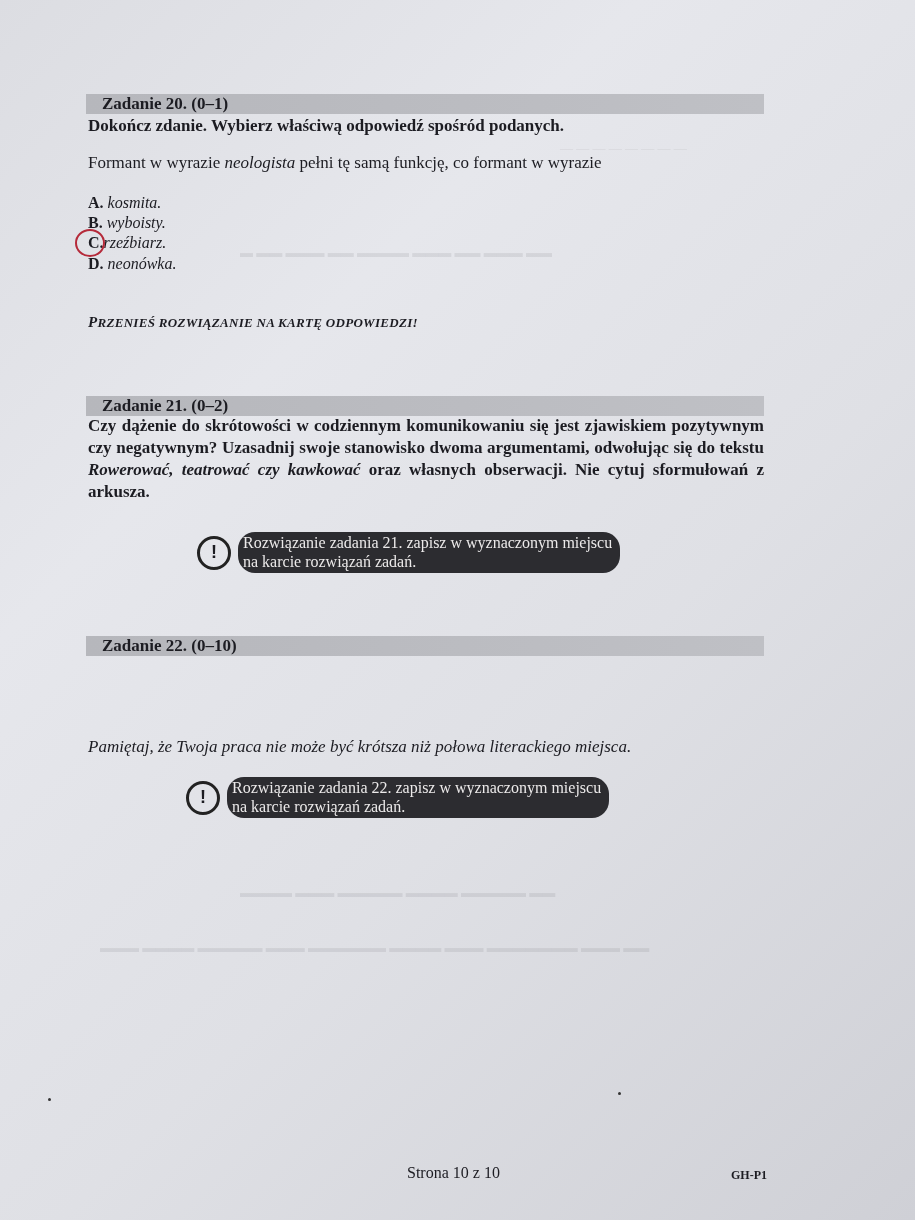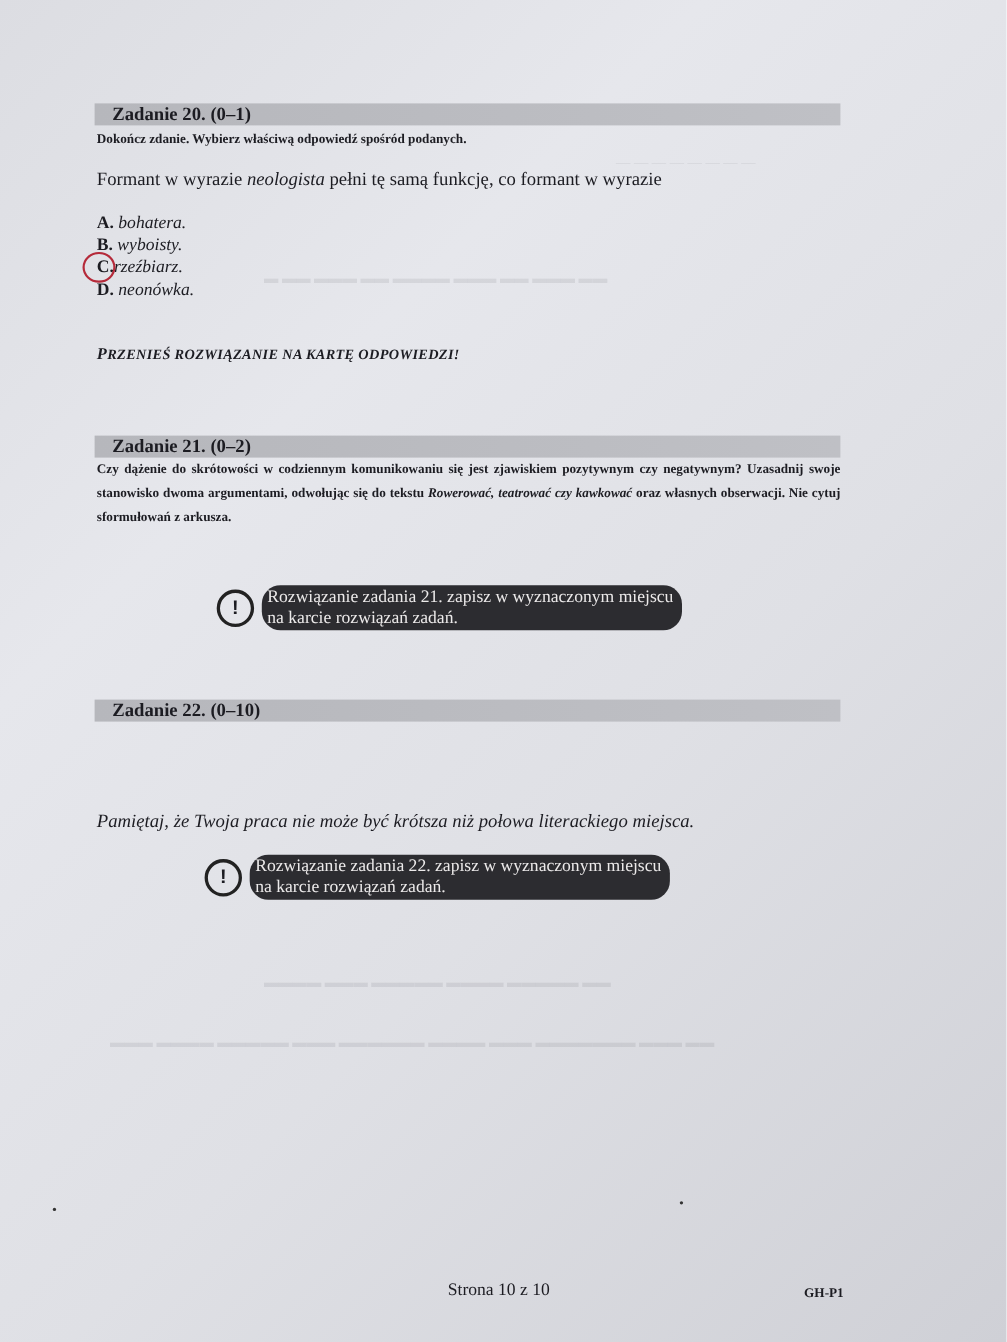--- a/index.html
+++ b/index.html
@@ -18,21 +18,21 @@
     font-family: "Liberation Serif", serif; white-space: nowrap;
   }
   .task-header {
     position: absolute; left: 86px; width: 678px; height: 20px;
     background: linear-gradient(to right, #b6b7bc, #bfc0c5);
     font-weight: bold; font-size: 17px; line-height: 20px;
     padding-left: 16px; box-sizing: border-box;
   }
   .task-prompt {
     position: absolute; left: 88px; width: 676px;
-    font-weight: bold; font-size: 12px; line-height: 22px;
+    font-weight: bold; font-size: 17px; line-height: 22px;
     text-align: justify;
   }
   .body-text {
     position: absolute; left: 88px; font-size: 17px; line-height: 22px;
   }
   .option {
     position: absolute; left: 88px; font-size: 16px; line-height: 18px;
   }
   .option .letter { font-weight: bold; }
   .option .word { font-style: italic; }
@@ -72,21 +72,21 @@
 
   <div class="bleed" style="left:560px;top:140px;">― ― ― ― ― ― ― ―</div>
   <div class="bleed" style="left:240px;top:245px;">▬ ▬▬ ▬▬▬ ▬▬ ▬▬▬▬ ▬▬▬ ▬▬ ▬▬▬ ▬▬</div>
   <div class="bleed" style="left:240px;top:885px;">▬▬▬▬ ▬▬▬ ▬▬▬▬▬ ▬▬▬▬ ▬▬▬▬▬ ▬▬</div>
   <div class="bleed" style="left:100px;top:940px;">▬▬▬ ▬▬▬▬ ▬▬▬▬▬ ▬▬▬ ▬▬▬▬▬▬ ▬▬▬▬ ▬▬▬ ▬▬▬▬▬▬▬ ▬▬▬ ▬▬</div>
 
   <div class="task-header" style="top:94px;">Zadanie 20. (0–1)</div>
   <div class="task-prompt" style="top:115px;">Dokończ zdanie. Wybierz właściwą odpowiedź spośród podanych.</div>
   <div class="body-text" style="top:152px;"><span>Formant w wyrazie </span><i>neologista</i><span> pełni tę samą funkcję, co formant w wyrazie</span></div>
 
-  <div class="option" style="top:194px;"><span class="letter">A.</span> <span class="word">bohatera.</span></div>
+  <div class="option" style="top:194px;"><span class="letter">A.</span> <span class="word">kosmita.</span></div>
   <div class="option" style="top:214px;"><span class="letter">B.</span> <span class="word">wyboisty.</span></div>
   <div class="option" style="top:234px;"><span class="letter">C.</span><span class="word">rzeźbiarz.</span></div>
   <div class="option" style="top:255px;"><span class="letter">D.</span> <span class="word">neonówka.</span></div>
   <div class="circle-mark"></div>
 
   <div class="transfer"><span>P</span><span class="sc">RZENIEŚ ROZWIĄZANIE NA KARTĘ ODPOWIEDZI!</span></div>
 
   <div class="task-header" style="top:396px;">Zadanie 21. (0–2)</div>
   <div class="task-prompt" style="top:415px;"><span>Czy dążenie do skrótowości w codziennym komunikowaniu się jest zjawiskiem pozytywnym czy negatywnym? Uzasadnij swoje stanowisko dwoma argumentami, odwołując się do tekstu </span><i>Rowerować, teatrować czy kawkować</i><span> oraz własnych obserwacji. Nie cytuj sformułowań z arkusza.</span></div>
 

